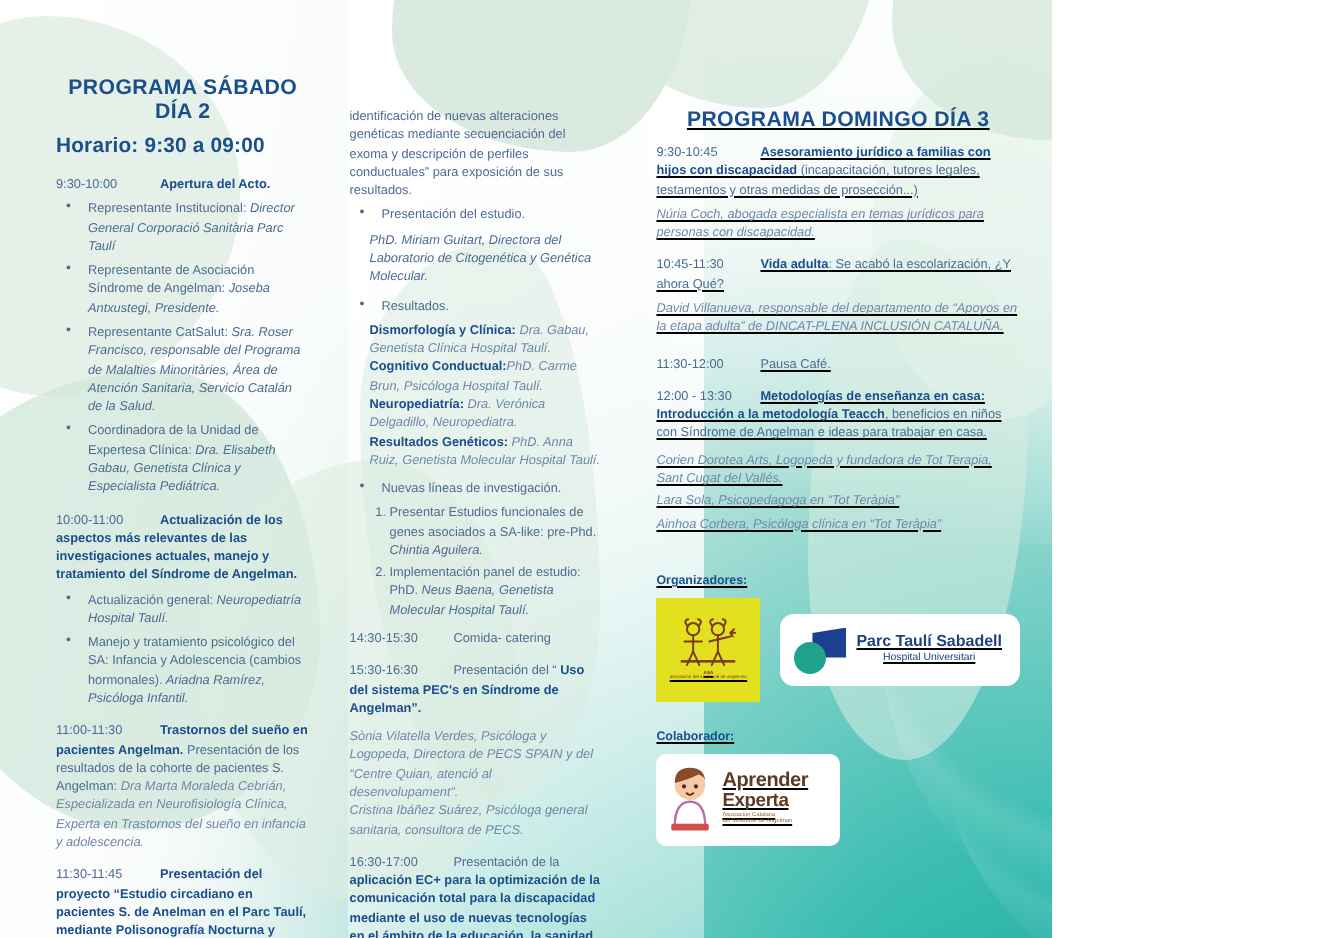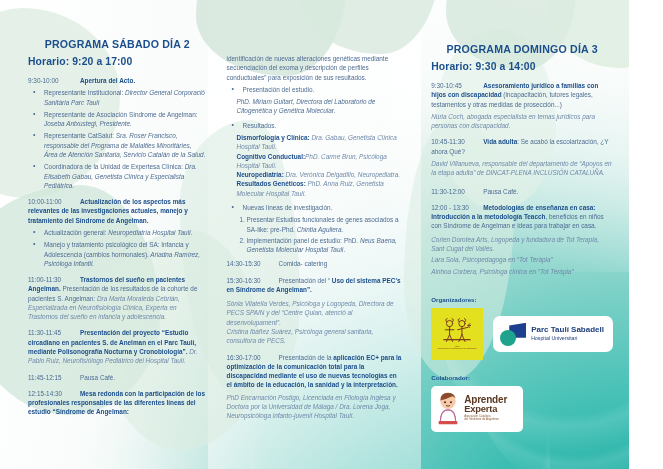--- a/index.html
+++ b/index.html
@@ -2,21 +2,21 @@
 <html><head>
 <meta charset="utf-8">
 <style>
   html, body {
     margin: 0;
     padding: 0;
     background: #ffffff;
   }
   #poster {
     position: relative;
-    width: 629px;
+    width: 526px;
     height: 469px;
     overflow: hidden;
     font-family: "Liberation Sans", sans-serif;
     background: #f2f8f8;
   }
 
   
   .bg-base {
     position: absolute;
     inset: 0;
@@ -129,21 +129,21 @@
     inset: 0;
     display: flex;
     padding: 0;
   }
   .col {
     box-sizing: border-box;
     position: relative;
   }
   .col-left   { width: 232px; padding: 22px 12px 6px 28px; }
   .col-mid    { width: 206px; padding: 22px 8px 6px 8px; }
-  .col-right  { width: 225px; padding: 27px 16px 6px 20px; }
+  .col-right  { width: 225px; padding: 38px 16px 6px 20px; text-decoration: underline; }
 
   h1.prog-title {
     margin: 0 0 6px 0;
     font-size: 10.6px;
     font-weight: bold;
     color: #1b4e8c;
     text-align: center;
     letter-spacing: .2px;
     padding-top: 16px;
   }
@@ -262,20 +262,21 @@
   .logo-asa .asa-txt .t1 { font-weight:bold; display:block; }
   .logo-tauli {
     background: #ffffff;
     border-radius: 7px;
     padding: 6px 9px 6px 7px;
     display: flex;
     align-items: center;
     gap: 5px;
     flex: 0 0 auto;
     box-shadow: 0 0 0 rgba(0,0,0,0);
+    text-align: center;
   }
   .tauli-mark { position: relative; width: 26px; height: 24px; flex:0 0 auto;}
   .tauli-mark .sq {
     position:absolute; right:0; top:1px;
     width: 17px; height: 15px;
     background: #1d3f8f;
     clip-path: polygon(0 18%, 100% 0, 100% 100%, 0 100%);
   }
   .tauli-mark .ci {
     position:absolute; left:0; bottom:0;
@@ -334,21 +335,21 @@
   <div class="leaf l4"></div>
   <div class="leaf l5"></div>
   <div class="swirl s1"></div>
   <div class="swirl s2"></div>
   <div class="swirl s3"></div>
 
   <div class="cols">
 
     <div class="col col-left">
       <h1 class="prog-title">PROGRAMA SÁBADO DÍA 2</h1>
-      <h2 class="horario">Horario: 9:20 a 17:00</h2>
+      <h2 class="horario">Horario: 9:30 a 09:00</h2>
 
       <div class="entry">
         <div class="entry-head">
           <span class="time">9:30-10:00</span><span class="head-bold">Apertura del Acto.</span>
         </div>
         <ul class="bullets">
           <li><span>Representante Institucional:</span><span class="ital"> Director General Corporació Sanitària Parc Taulí</span></li>
           <li><span>Representante de Asociación Síndrome de Angelman:</span><span class="ital"> Joseba Antxustegi, Presidente.</span></li>
           <li><span>Representante CatSalut:</span><span class="ital"> Sra. Roser Francisco, responsable del Programa de Malalties Minoritàries, Área de Atención Sanitaria, Servicio Catalán de la Salud.</span></li>
           <li><span>Coordinadora de la Unidad de Expertesa Clínica:</span><span class="ital"> Dra. Elisabeth Gabau, Genetista Clínica y Especialista Pediátrica.</span></li>
@@ -433,21 +434,20 @@
       <div class="entry">
         <div class="entry-head">
           <span class="time">16:30-17:00</span><span class="head-reg">Presentación de la </span><span class="head-bold">aplicación EC+ para la optimización de la comunicación total para la discapacidad mediante el uso de nuevas tecnologías en el ámbito de la educación, la sanidad y la interpretación.</span>
         </div>
         <div class="para ital" style="margin-top:3px">PhD Encarnación Postigo,  Licenciada en Filología Inglesa y Doctora por la Universidad de Málaga  / Dra. Lorena Joga, Neuropsicóloga infanto-juvenil Hospital Taulí.</div>
       </div>
     </div>
 
     <div class="col col-right">
       <h1 class="prog-title">PROGRAMA DOMINGO DÍA 3</h1>
-      <h2 class="horario">Horario: 9:30 a 14:00</h2>
 
       <div class="entry">
         <div class="entry-head">
           <span class="time">9:30-10:45</span><span class="head-bold">Asesoramiento jurídico a familias con hijos con discapacidad</span><span class="head-reg"> (incapacitación, tutores legales, testamentos y otras medidas de prosección...)</span>
         </div>
         <div class="para ital" style="margin-top:3px">Núria Coch, abogada especialista en temas jurídicos para personas con discapacidad.</div>
       </div>
 
       <div class="entry">
         <div class="entry-head">

